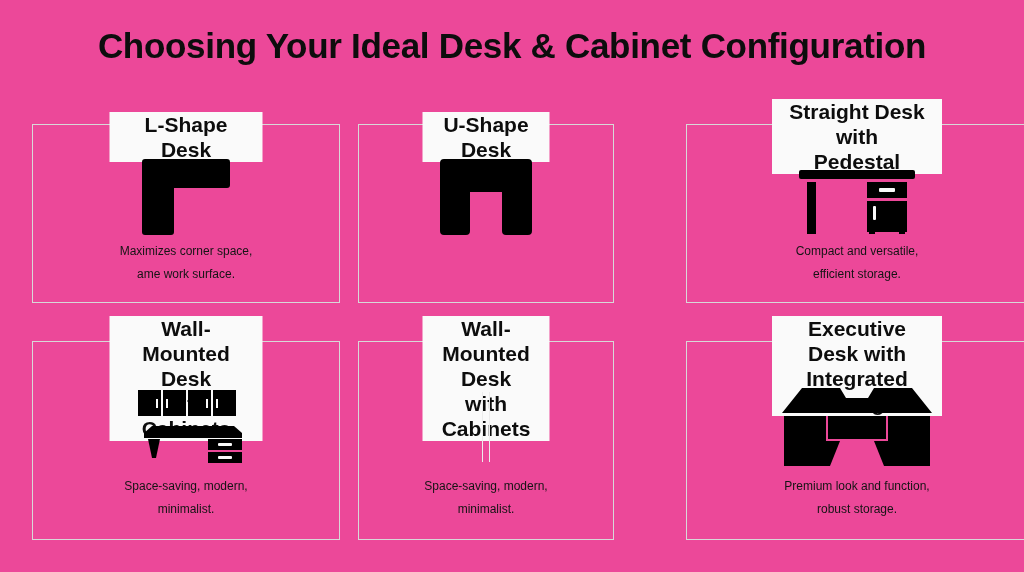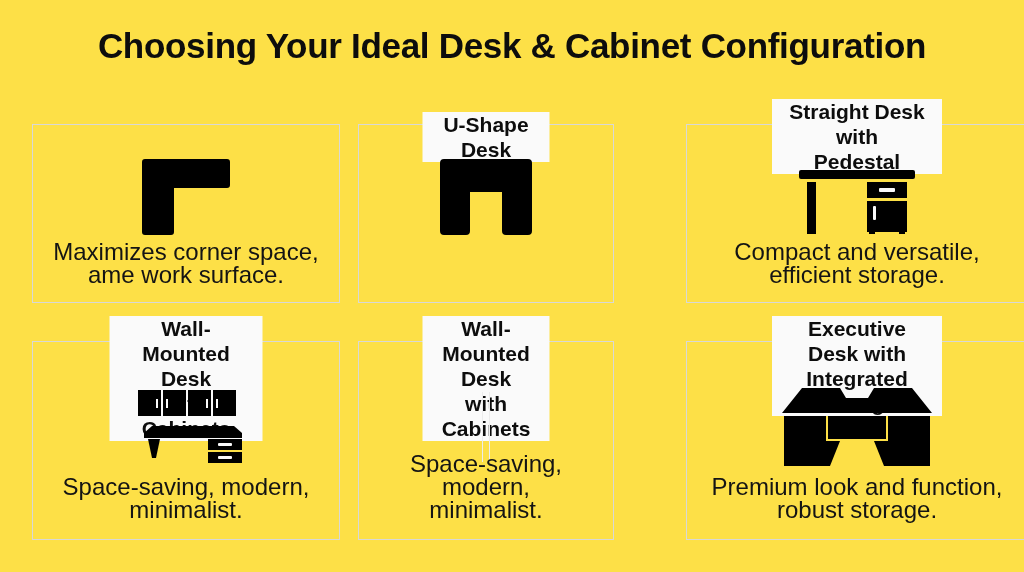--- a/index.html
+++ b/index.html
@@ -12,21 +12,21 @@
     height: 572px;
     overflow: hidden;
     font-family: "Liberation Sans", sans-serif;
     background: #fafafa;
     position: relative;
   }
 
   #page {
     position: absolute;
     inset: 0;
-    background: #fde047;
+    background: #ec4899;
   }
 
   
   .page-title {
     position: absolute;
     left: 0;
     top: 26px;
     width: 1024px;
     text-align: center;
     font-size: 35px;
@@ -96,41 +96,42 @@
   }
   .card.row1 .icon-slot { top: 28px; height: 88px; }
   .card.row1.two-line .icon-slot { top: 36px; height: 82px; }
   .card.row2 .icon-slot { top: 42px; height: 86px; }
 
   .card-desc {
     position: absolute;
     left: 10px;
     right: 10px;
     text-align: center;
-    font-size: 24px;
+    font-size: 12px;
     line-height: 23px;
     color: #141414;
     white-space: pre-line;
   }
   .card.row1 .card-desc { bottom: 16px; }
   .card.row1.two-line .card-desc { bottom: 16px; }
   .card.row2 .card-desc { bottom: 18px; }
 
   svg { display: block; }
 </style>
 </head>
 <body>
 
 <div id="page">
 
   <div class="page-title">Choosing Your Ideal Desk &amp; Cabinet Configuration</div>
 
   <div class="grid">
 
     <div class="card row1 c1">
+      <div class="card-title">L-Shape Desk</div>
       <div class="card-body">
         <div class="icon-slot">
           <span>
             <svg width="88" height="76" viewBox="0 0 88 76">
               <path d="M3 0 H85 A3 3 0 0 1 88 3 V26 A3 3 0 0 1 85 29 H32 V73 A3 3 0 0 1 29 76 H3 A3 3 0 0 1 0 73 V3 A3 3 0 0 1 3 0 Z" fill="#000000"></path>
             </svg>
           </span>
         </div>
         <div class="card-desc">Maximizes corner space,
 ame work surface.</div>

